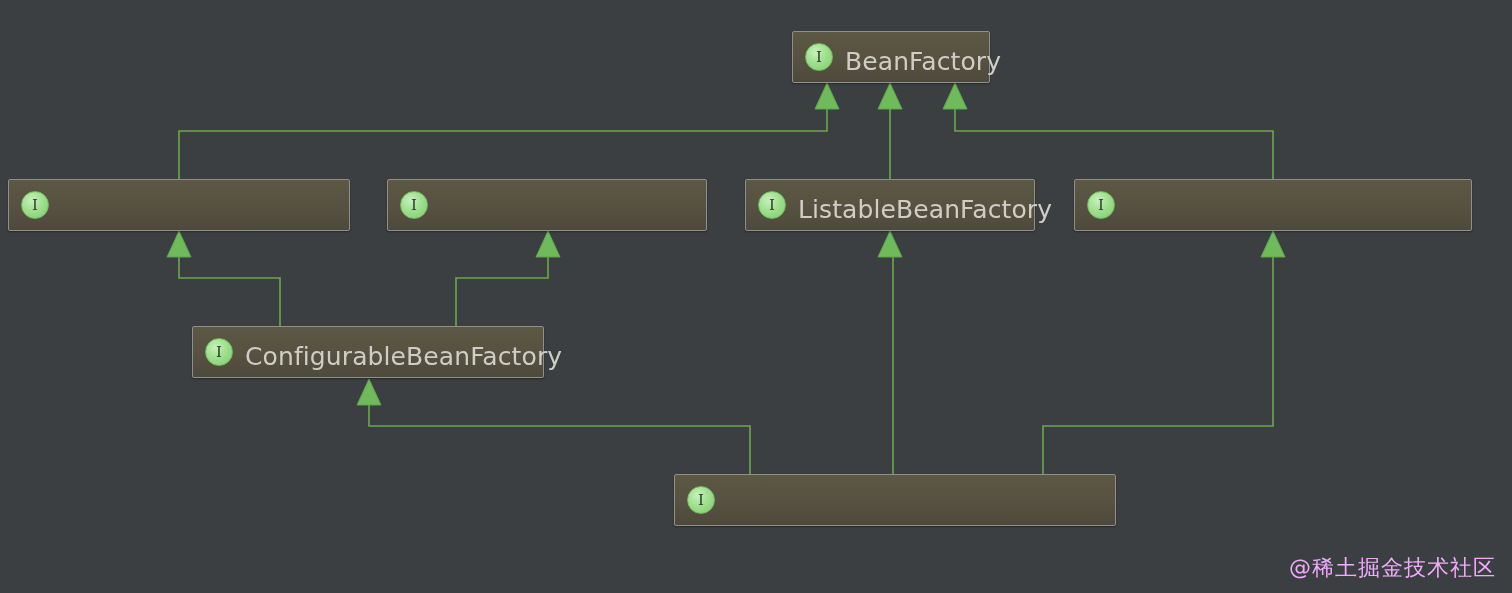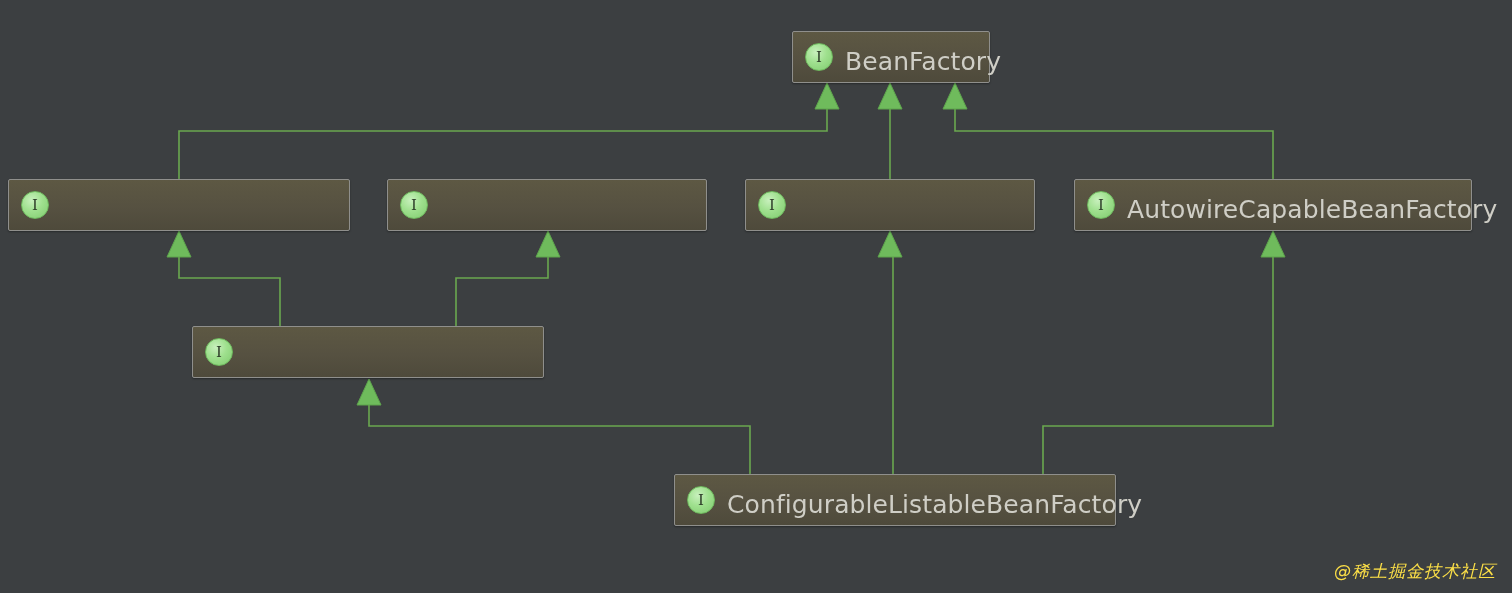--- a/index.html
+++ b/index.html
@@ -42,26 +42,25 @@
     font-size:25px;
     line-height:1;
     letter-spacing:.1px;
     white-space:nowrap;
     margin-top:9px;
   }
 
   .watermark{
     position:absolute;
     right:16px;bottom:10px;
-    color:#fde047;
-    font-size:17px;
+    color:#f0abfc;
+    font-size:22px;
     font-family:"DejaVu Sans","Liberation Sans",sans-serif;
     letter-spacing:1px;
     user-select:none;
-    font-style:italic;
   }
 </style>
 </head>
 <body>
 
 <div id="canvas">
 
   <svg id="edges" viewBox="0 0 1512 593" xmlns="http://www.w3.org/2000/svg">
       <g>
         <path d="M 179 179 L 179 131 L 827 131 L 827 92" fill="none" stroke="#6aa84f" stroke-width="1.6" stroke-linecap="square" stroke-linejoin="miter"></path>
@@ -103,28 +102,28 @@
         <span class="lbl">BeanFactory</span>
       </div>
       <div class="node" style="left: 8px; top: 179px; width: 342px; height: 52px;">
         <span class="ico">I</span>
       </div>
       <div class="node" style="left: 387px; top: 179px; width: 320px; height: 52px;">
         <span class="ico">I</span>
       </div>
       <div class="node" style="left: 745px; top: 179px; width: 290px; height: 52px;">
         <span class="ico">I</span>
+        <span class="lbl">ListableBeanFactory</span>
       </div>
       <div class="node" style="left: 1074px; top: 179px; width: 398px; height: 52px;">
         <span class="ico">I</span>
-        <span class="lbl">AutowireCapableBeanFactory</span>
       </div>
       <div class="node" style="left: 192px; top: 326px; width: 352px; height: 52px;">
         <span class="ico">I</span>
+        <span class="lbl">ConfigurableBeanFactory</span>
       </div>
       <div class="node" style="left: 674px; top: 474px; width: 442px; height: 52px;">
         <span class="ico">I</span>
-        <span class="lbl">ConfigurableListableBeanFactory</span>
       </div>
     </div>
 
   <div class="watermark">@稀土掘金技术社区</div>
 </div>
 
 </body></html>

